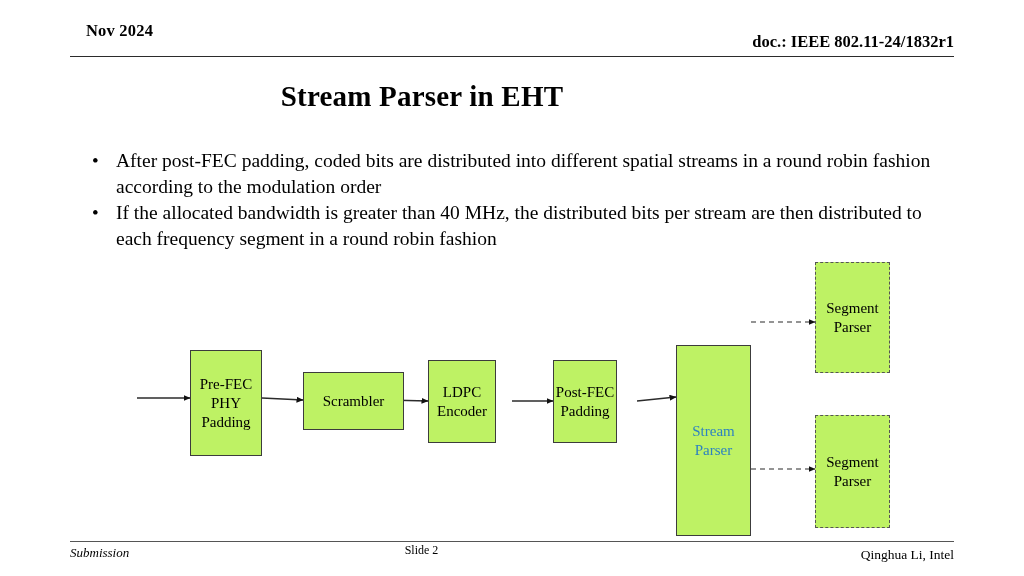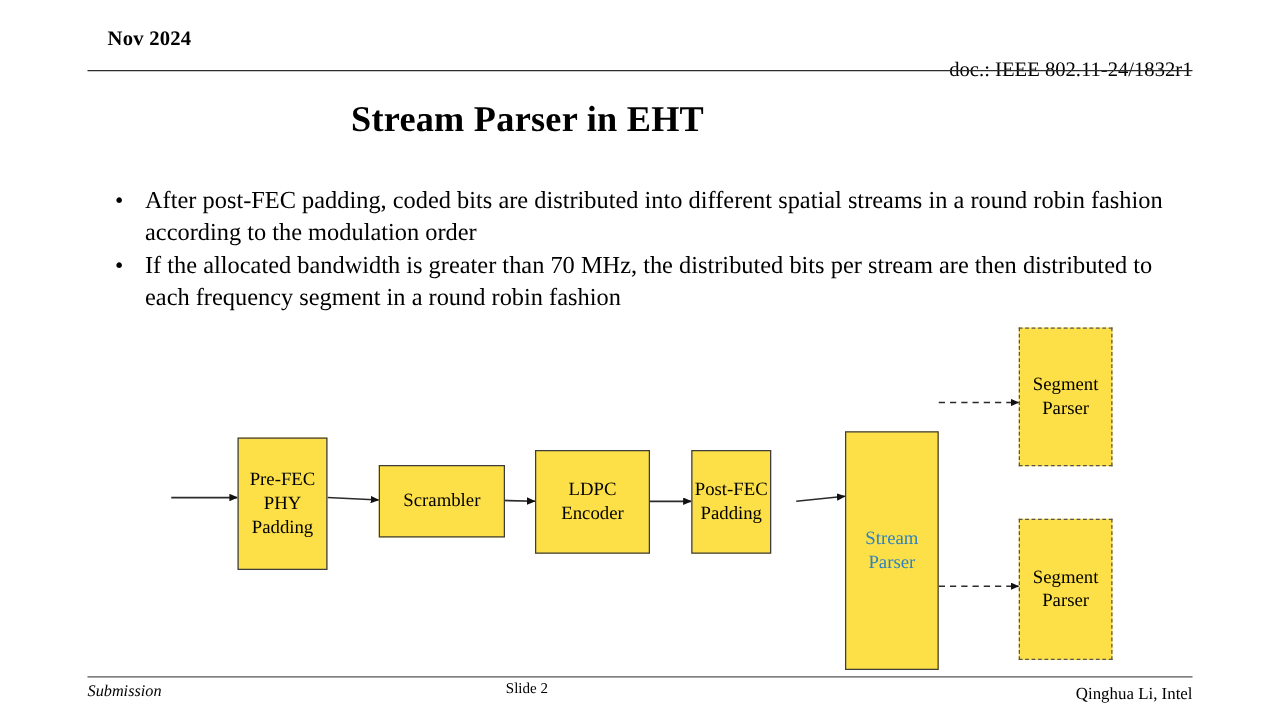--- a/index.html
+++ b/index.html
@@ -28,23 +28,22 @@
     font-size: 16.5px;
     font-weight: bold;
     letter-spacing: 0.2px;
     white-space: nowrap;
   }
   .hdr-doc {
     position: absolute;
     right: 70px;
     top: 32px;
     font-size: 16.5px;
-    font-weight: normal;
+    font-weight: bold;
     white-space: nowrap;
-    margin-top: 14px;
   }
   .hdr-rule {
     position: absolute;
     left: 70px;
     top: 56px;
     width: 884px;
     height: 0;
     border-top: 1.4px solid #2b2b2b;
   }
 
@@ -88,21 +87,21 @@
     left: 0;
     top: 0;
     width: 1024px;
     height: 576px;
     pointer-events: none;
   }
   .blk {
     position: absolute;
     box-sizing: border-box;
     border: 1.3px solid #3c3c3c;
-    background: #fde047;
+    background: #bef264;
     display: flex;
     align-items: center;
     justify-content: center;
     text-align: center;
     font-size: 15px;
     line-height: 19px;
     color: #000000;
   }
   .blk.dashed {
     border: 1.3px dashed #555555;
@@ -155,21 +154,21 @@
 
   <div class="slide-title">Stream Parser in EHT</div>
 
   <div class="bullets">
     <div class="bullet">
       <span class="dot">•</span>
       <span>After post-FEC padding, coded bits are distributed into different spatial streams in a round robin fashion according to the modulation order</span>
     </div>
     <div class="bullet">
       <span class="dot">•</span>
-      <span>If the allocated bandwidth is greater than 70 MHz, the distributed bits per stream are then distributed to each frequency segment in a round robin fashion</span>
+      <span>If the allocated bandwidth is greater than 40 MHz, the distributed bits per stream are then distributed to each frequency segment in a round robin fashion</span>
     </div>
   </div>
 
   <svg id="diagram" viewBox="0 0 1024 576" xmlns="http://www.w3.org/2000/svg">
     <defs>
       <marker id="arrowhead" markerWidth="7" markerHeight="6" refX="6.5" refY="3" orient="auto" markerUnits="userSpaceOnUse">
         <path d="M0,0 L7,3 L0,6 z" fill="#111111"></path>
       </marker>
     </defs>
     <g id="connector-layer">
@@ -185,21 +184,21 @@
 
   <div id="block-layer">
       <div class="blk" style="left: 190px; top: 350px; width: 72px; height: 106px;">
         <span class="lbl">Pre-FEC
 PHY
 Padding</span>
       </div>
       <div class="blk" style="left: 303px; top: 372px; width: 101px; height: 58px;">
         <span class="lbl">Scrambler</span>
       </div>
-      <div class="blk" style="left: 428px; top: 360px; width: 92px; height: 83px;">
+      <div class="blk" style="left: 428px; top: 360px; width: 68px; height: 83px;">
         <span class="lbl">LDPC
 Encoder</span>
       </div>
       <div class="blk" style="left: 553px; top: 360px; width: 64px; height: 83px;">
         <span class="lbl">Post-FEC
 Padding</span>
       </div>
       <div class="blk accent" style="left: 676px; top: 300px; width: 75px; height: 191px;">
         <span class="lbl">Stream
 Parser</span>

